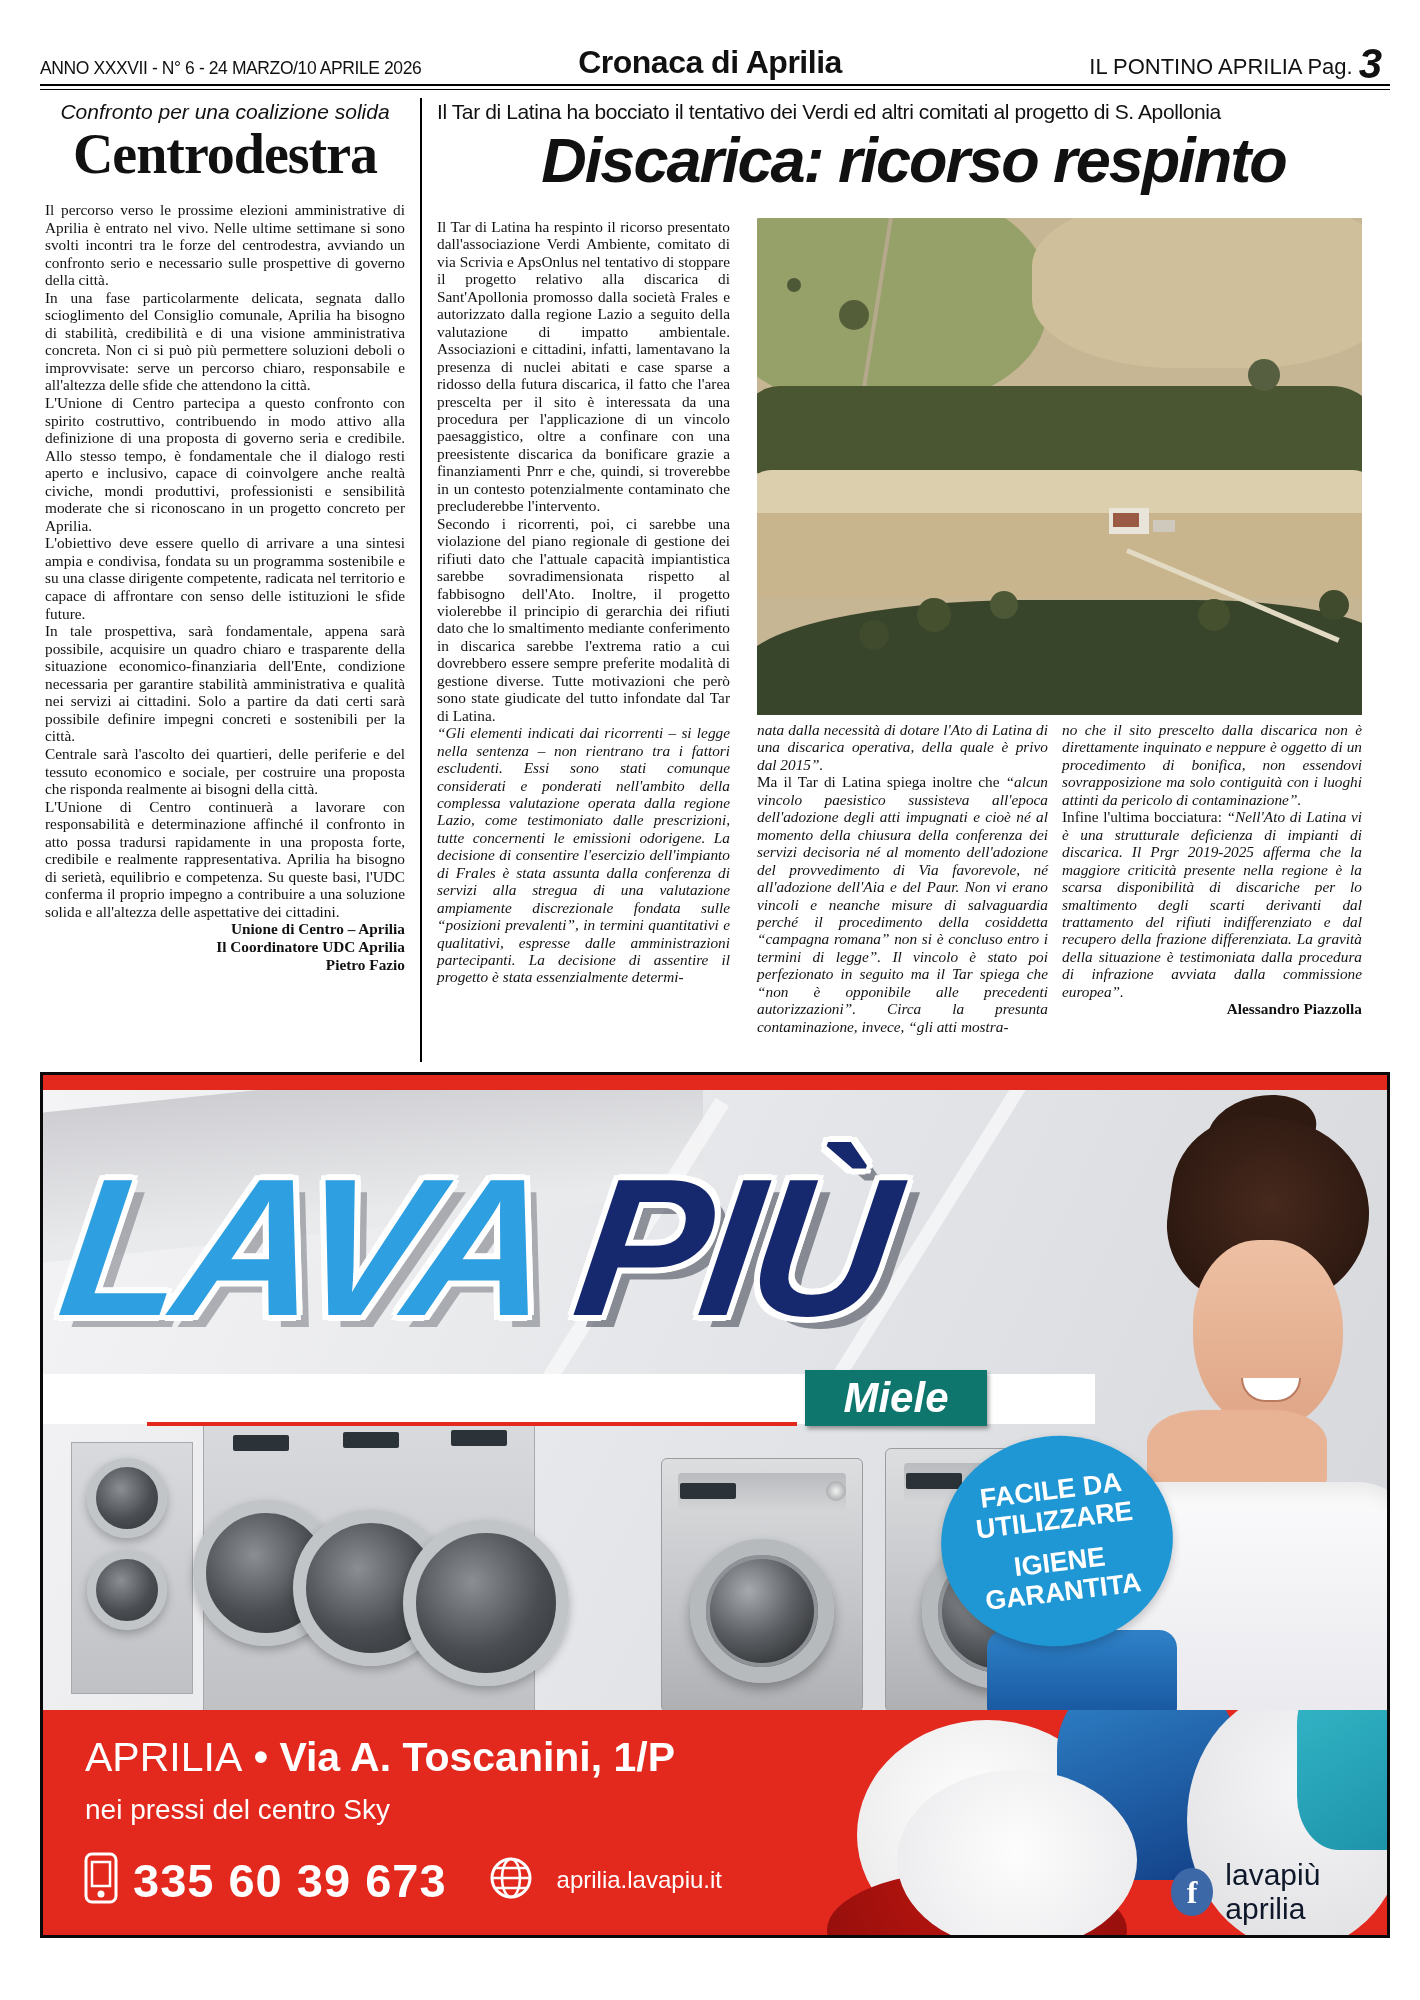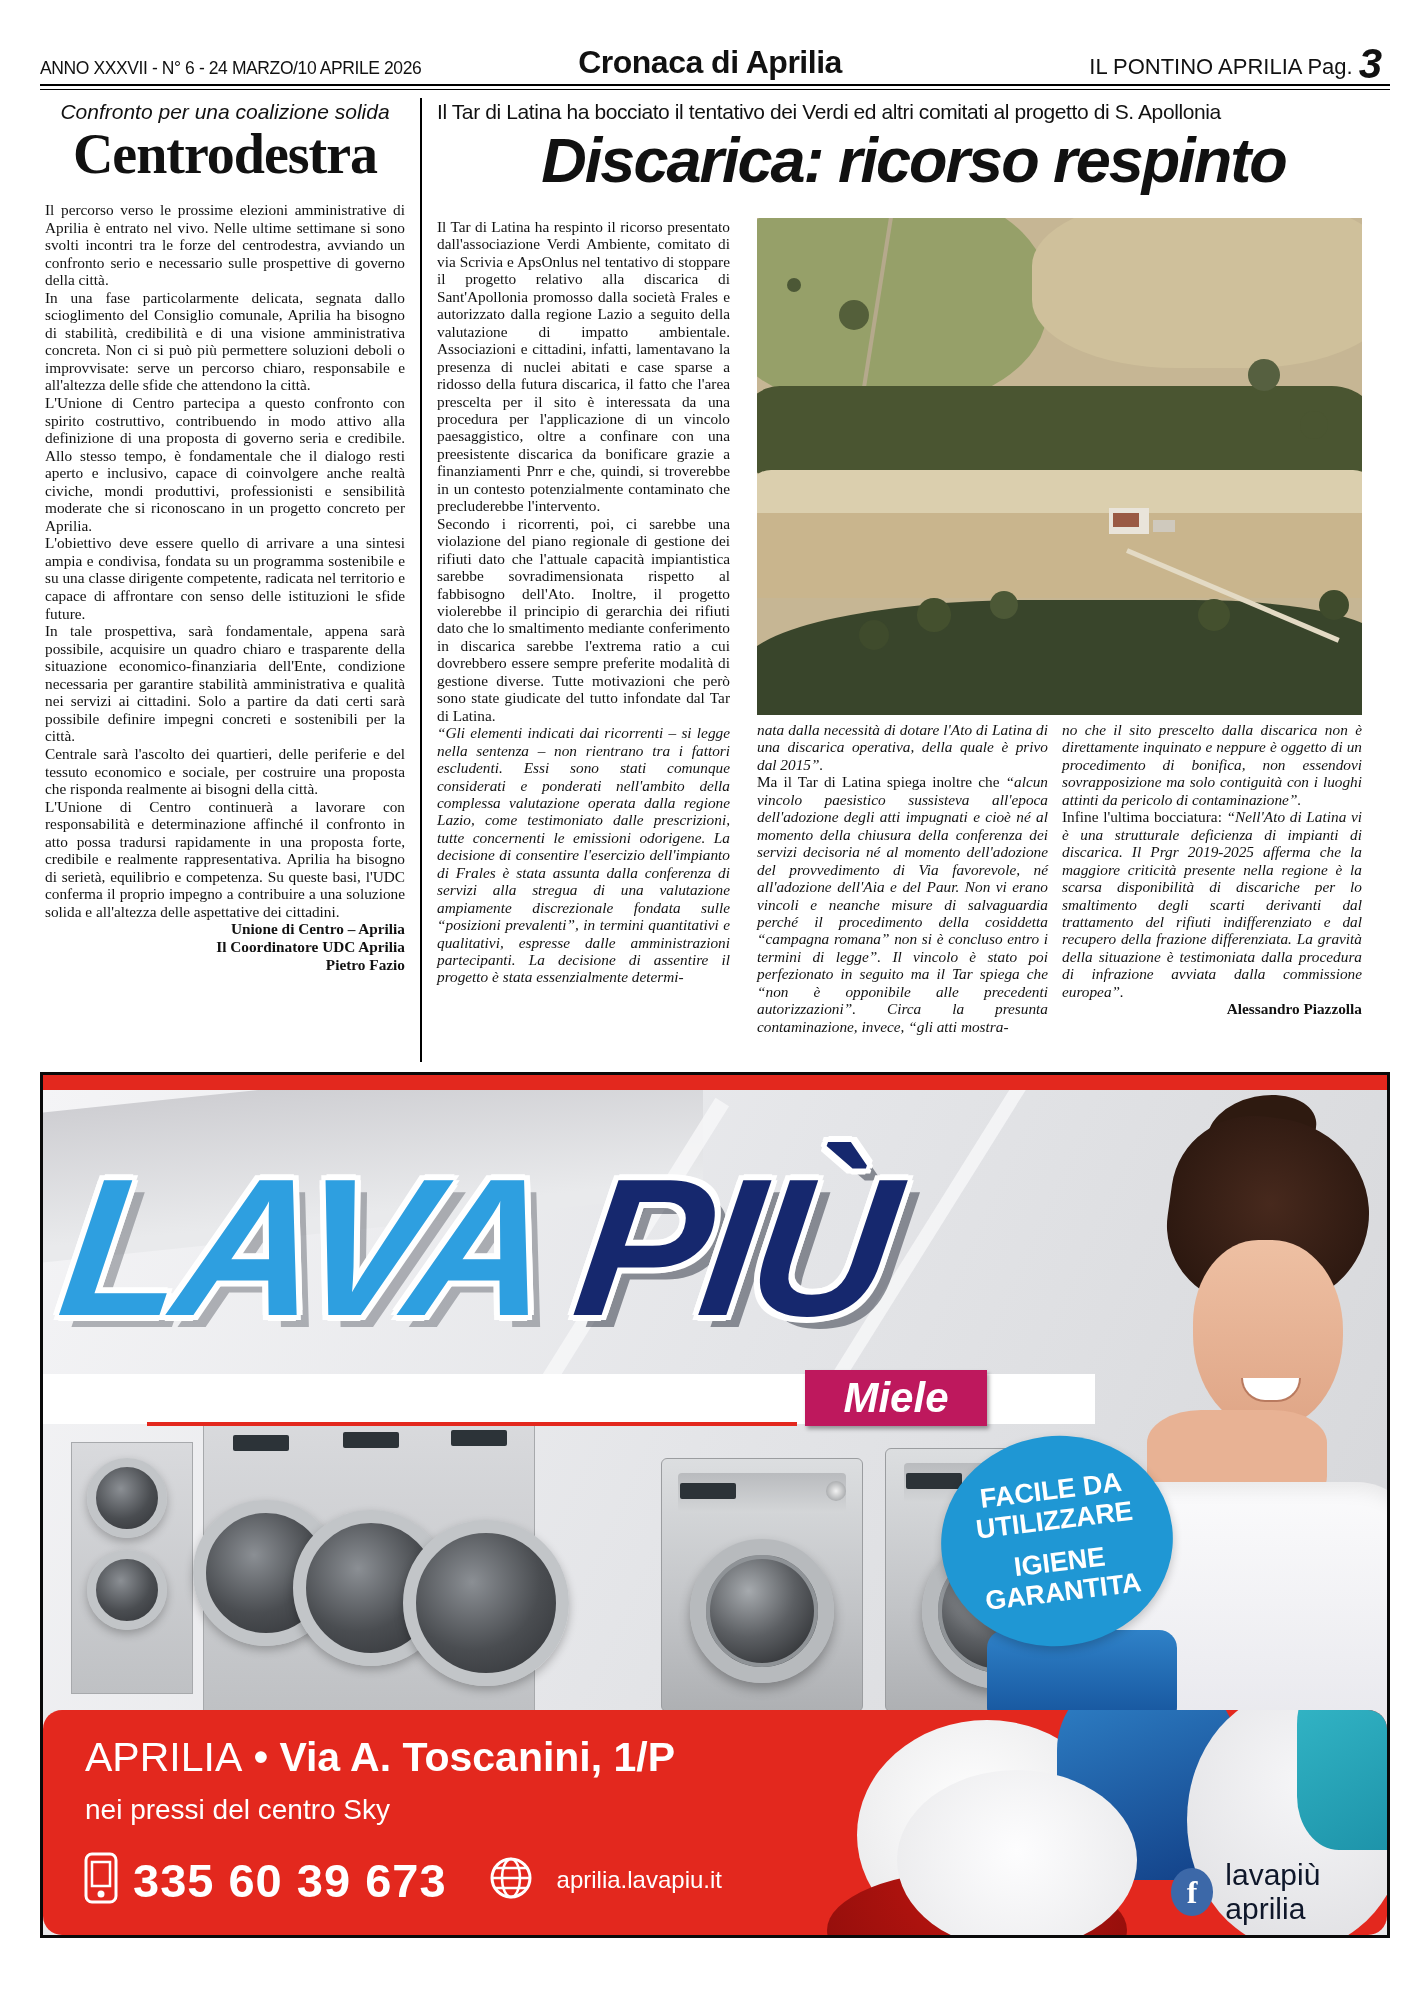--- a/index.html
+++ b/index.html
@@ -96,21 +96,21 @@
          display:flex;flex-direction:column;align-items:center;justify-content:center;
          transform:rotate(-7deg);text-align:center;box-shadow:0 4px 10px rgba(0,0,0,.2);}
   .badge div{font-weight:bold;font-size:27px;line-height:30px;}
   .badge .gap{height:12px;}
   .sany-line{left:34px;top:570px;white-space:nowrap;}
   .sany-prefix{font-size:31px;color:#555;}
   .sany-brand{font-size:37px;font-weight:bold;font-style:italic;color:#e02318;margin-left:10px;
               text-shadow:-2px 0 0 #fff,2px 0 0 #fff,0 -2px 0 #fff,0 2px 0 #fff,3px 3px 0 rgba(170,20,10,.5);}
   .sany-reg{font-size:18px;color:#e02318;vertical-align:super;}
   
-  .ad-red-bottom{left:0;top:635px;width:100%;height:225px;overflow:hidden;border-radius:19px;}
+  .ad-red-bottom{left:0;top:635px;width:100%;height:225px;overflow:hidden;}
   .towels{right:0;top:0;width:560px;height:225px;}
   .tw{position:absolute;border-radius:50%;}
   .addr{left:42px;top:24px;color:#fff;font-size:41px;white-space:nowrap;}
   .addr .city{font-weight:400;}
   .addr .street{font-weight:bold;}
   .addr-note{left:42px;top:84px;color:#fff;font-size:28px;font-weight:300;}
   .contact{left:40px;top:142px;display:flex;align-items:center;gap:14px;color:#fff;}
   .phone-num{font-size:47px;font-weight:bold;letter-spacing:1px;text-align:center;}
   .site{font-size:24px;margin-left:10px;}
   .fb-row{left:1128px;top:148px;display:flex;align-items:center;gap:12px;}
@@ -224,21 +224,21 @@
         <div class="abs w-top"></div>
         <div class="abs w-towel"></div>
       </div>
 
       <div class="abs lava-logo sans">
         <span class="lava-word" style="color: rgb(46, 159, 224);">LAVA</span><span class="piu-word" style="color: rgb(22, 40, 110);">PIÙ</span>
       </div>
 
       <div class="abs tag-band">
         <div class="abs tag-underline" style="background: rgb(227, 40, 30);"></div>
-        <div class="abs miele-box sans" style="background: #be185d;">Miele</div>
+        <div class="abs miele-box sans" style="background: #0f766e;">Miele</div>
       </div>
 
       <div class="abs badge sans" style="background: rgb(31, 151, 212);">
         <div>FACILE DA</div>
         <div>UTILIZZARE</div>
         <div class="gap"></div>
         <div>IGIENE</div>
         <div>GARANTITA</div>
       </div>
 

